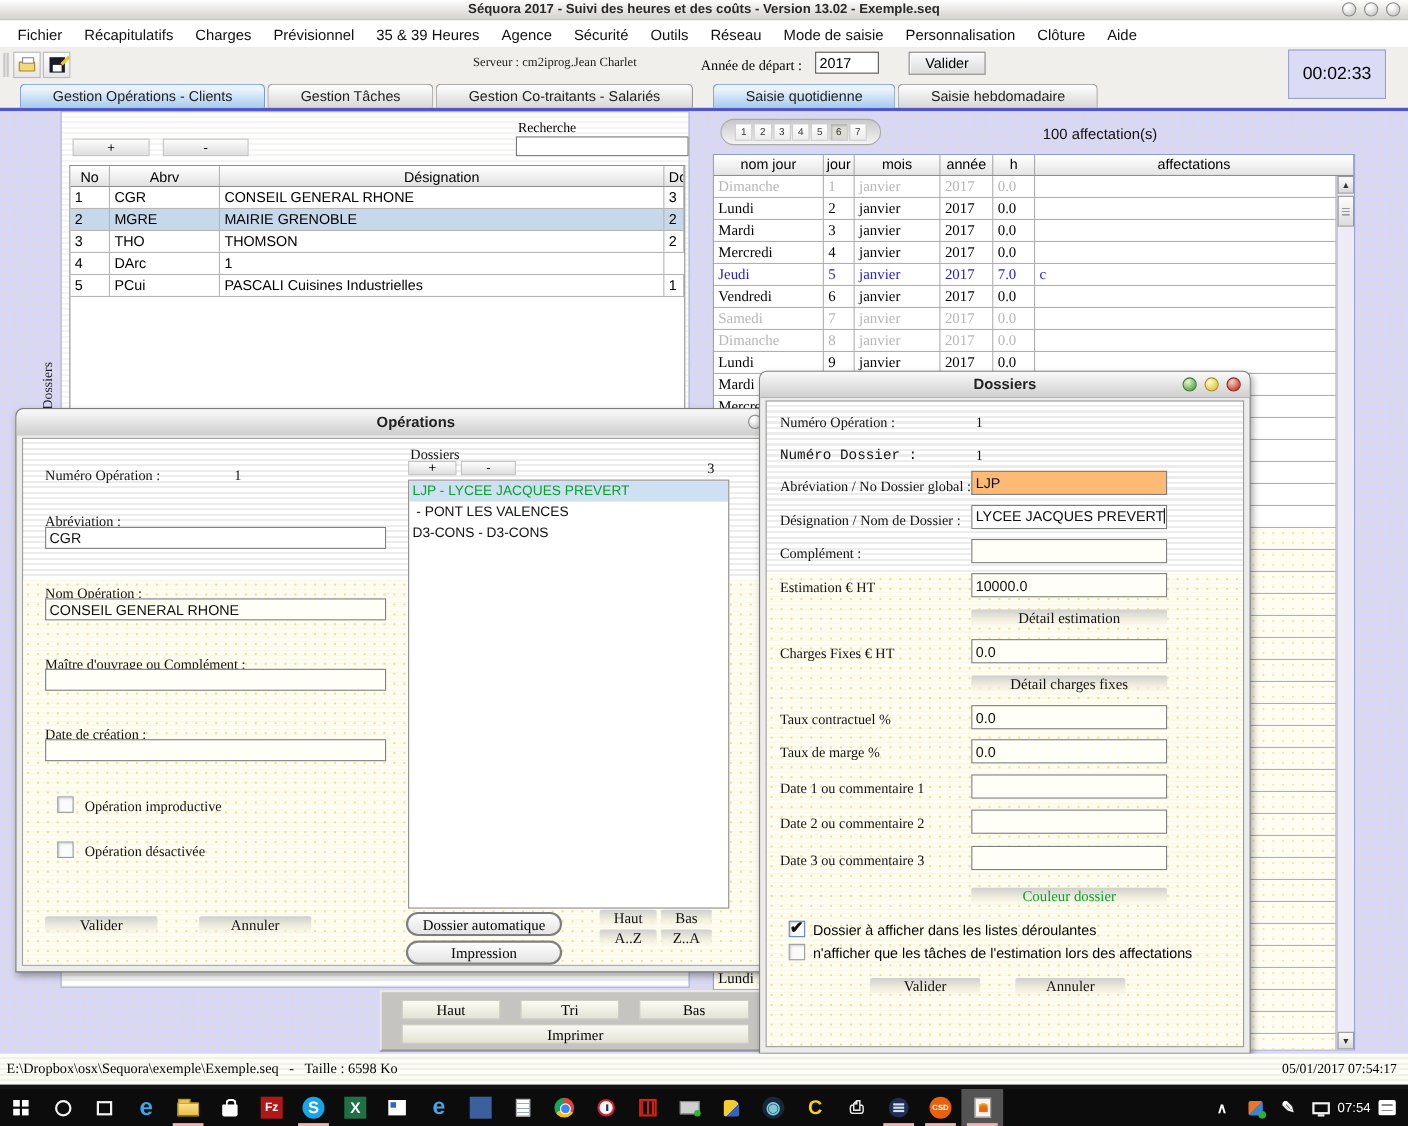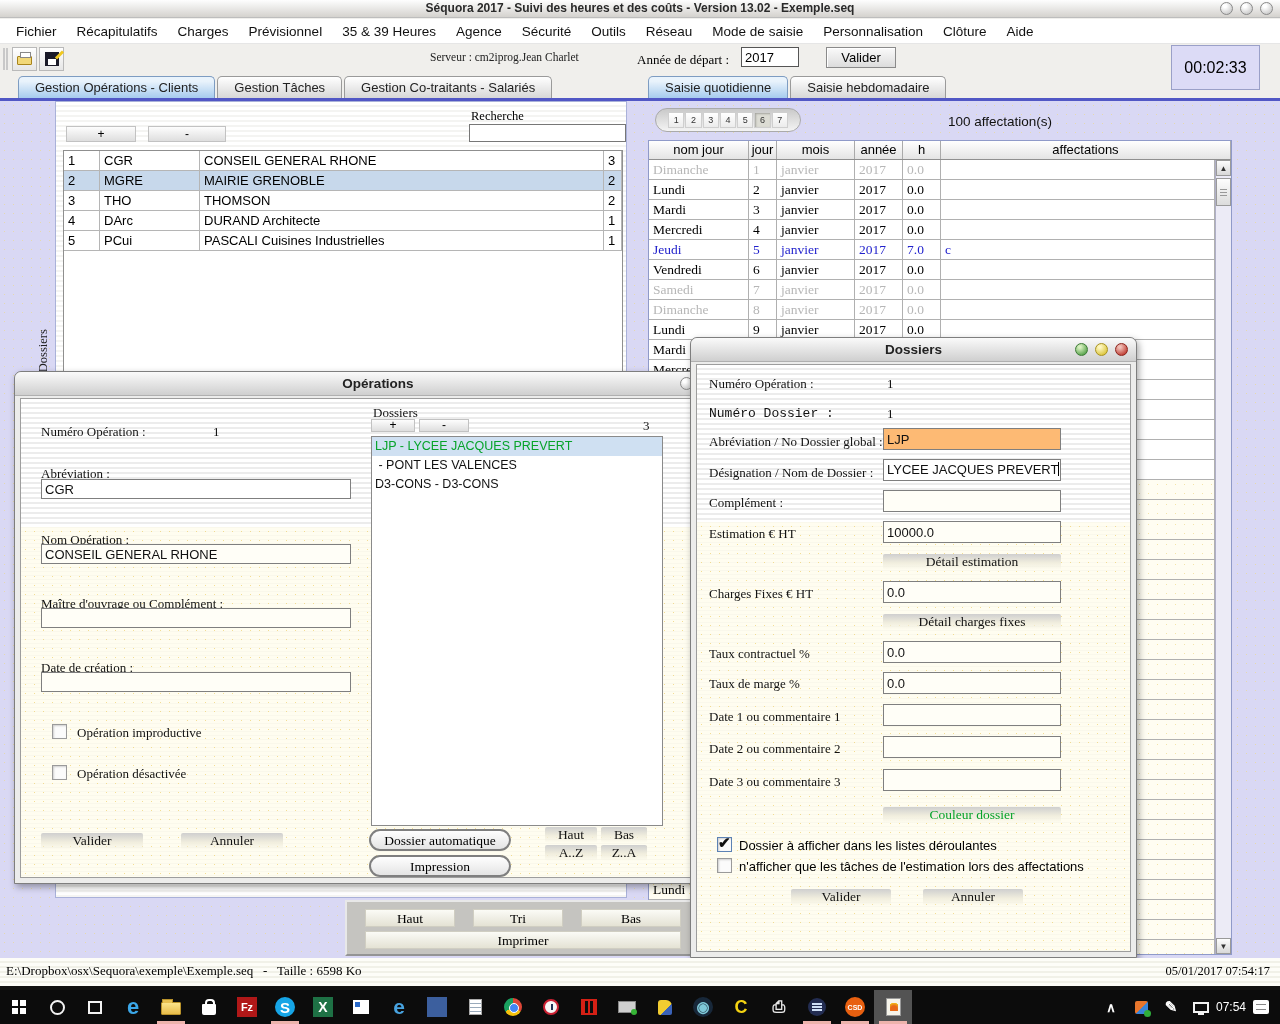--- a/index.html
+++ b/index.html
@@ -42,21 +42,21 @@
   .validate-btn { position:absolute; left:826px; top:3px; width:70px; height:21px;
     background:linear-gradient(#fafafa,#dcdcdc); border:1px solid #8a8a8a;
     box-shadow:inset 1px 1px 0 #fff; font-size:13px; text-align:center; line-height:19px; }
   .datebox { position:absolute; left:992px; top:45px; width:172px; height:45px;
     background:#dcdbf6; border:1px solid #9aa0c8; text-align:center; }
   .datebox .l1 { font-size:12px; margin-top:5px; }
   .datebox .l2 { font-size:16px; margin-top:2px; }
   .clockbox { position:absolute; left:1171px; top:45px; width:89px; height:45px;
     background:#dcdbf6; border:1px solid #9aa0c8; text-align:center; font-size:16px; line-height:43px; }
   
-  .tab { height:22px; padding:0 16px; font-size:13px; line-height:21px; color:#222;
+  .tab { height:22px; padding:0 29px; font-size:13px; line-height:21px; color:#222;
     border:1px solid #9a9a9a; border-bottom:none; border-radius:5px 5px 0 0;
     background:linear-gradient(#ffffff,#d7d7d7); margin-right:2px; }
   .tab.selected { background:linear-gradient(#e9f3fc 20%,#a6cbee); border-color:#7d9cc2; }
   .tabs { position:absolute; top:76px; display:flex; align-items:flex-end; }
   .tabs-left { left:18px; } .tabs-right { left:648px; }
   
   .content { position:absolute; left:0; top:98px; width:1280px; height:860px;
     border-top:3px solid #5157c5; background-color:#d9d8f4;
     background-image:radial-gradient(circle, rgba(240,220,120,.55) 0.8px, transparent 1px);
     background-size:9px 9px; }
@@ -277,20 +277,26 @@
   <div class="content"></div>
 
   <div class="side-label">5 Opérations - Clients - 9 Dossiers</div>
 
   <div class="clients-panel">
     <div class="mini-btn" style="left:10px; top:24px; width:70px;">+</div>
     <div class="mini-btn" style="left:92px; top:24px; width:78px;">-</div>
     <div class="search-label serif">Recherche</div>
     <input class="search-input" style="">
     <div class="ctable">
+        <div class="crow head">
+          <div>No</div>
+          <div>Abrv</div>
+          <div>Désignation</div>
+          <div>Do</div>
+        </div>
         <div class="crow">
           <div>1</div>
           <div>CGR</div>
           <div>CONSEIL GENERAL RHONE</div>
           <div>3</div>
         </div>
         <div class="crow selected">
           <div>2</div>
           <div>MGRE</div>
           <div>MAIRIE GRENOBLE</div>
@@ -298,21 +304,20 @@
         </div>
         <div class="crow">
           <div>3</div>
           <div>THO</div>
           <div>THOMSON</div>
           <div>2</div>
         </div>
         <div class="crow">
           <div>4</div>
           <div>DArc</div>
-          <div>DURAND Architecte</div>
           <div>1</div>
         </div>
         <div class="crow">
           <div>5</div>
           <div>PCui</div>
           <div>PASCALI Cuisines Industrielles</div>
           <div>1</div>
         </div>
       </div>
   </div>

